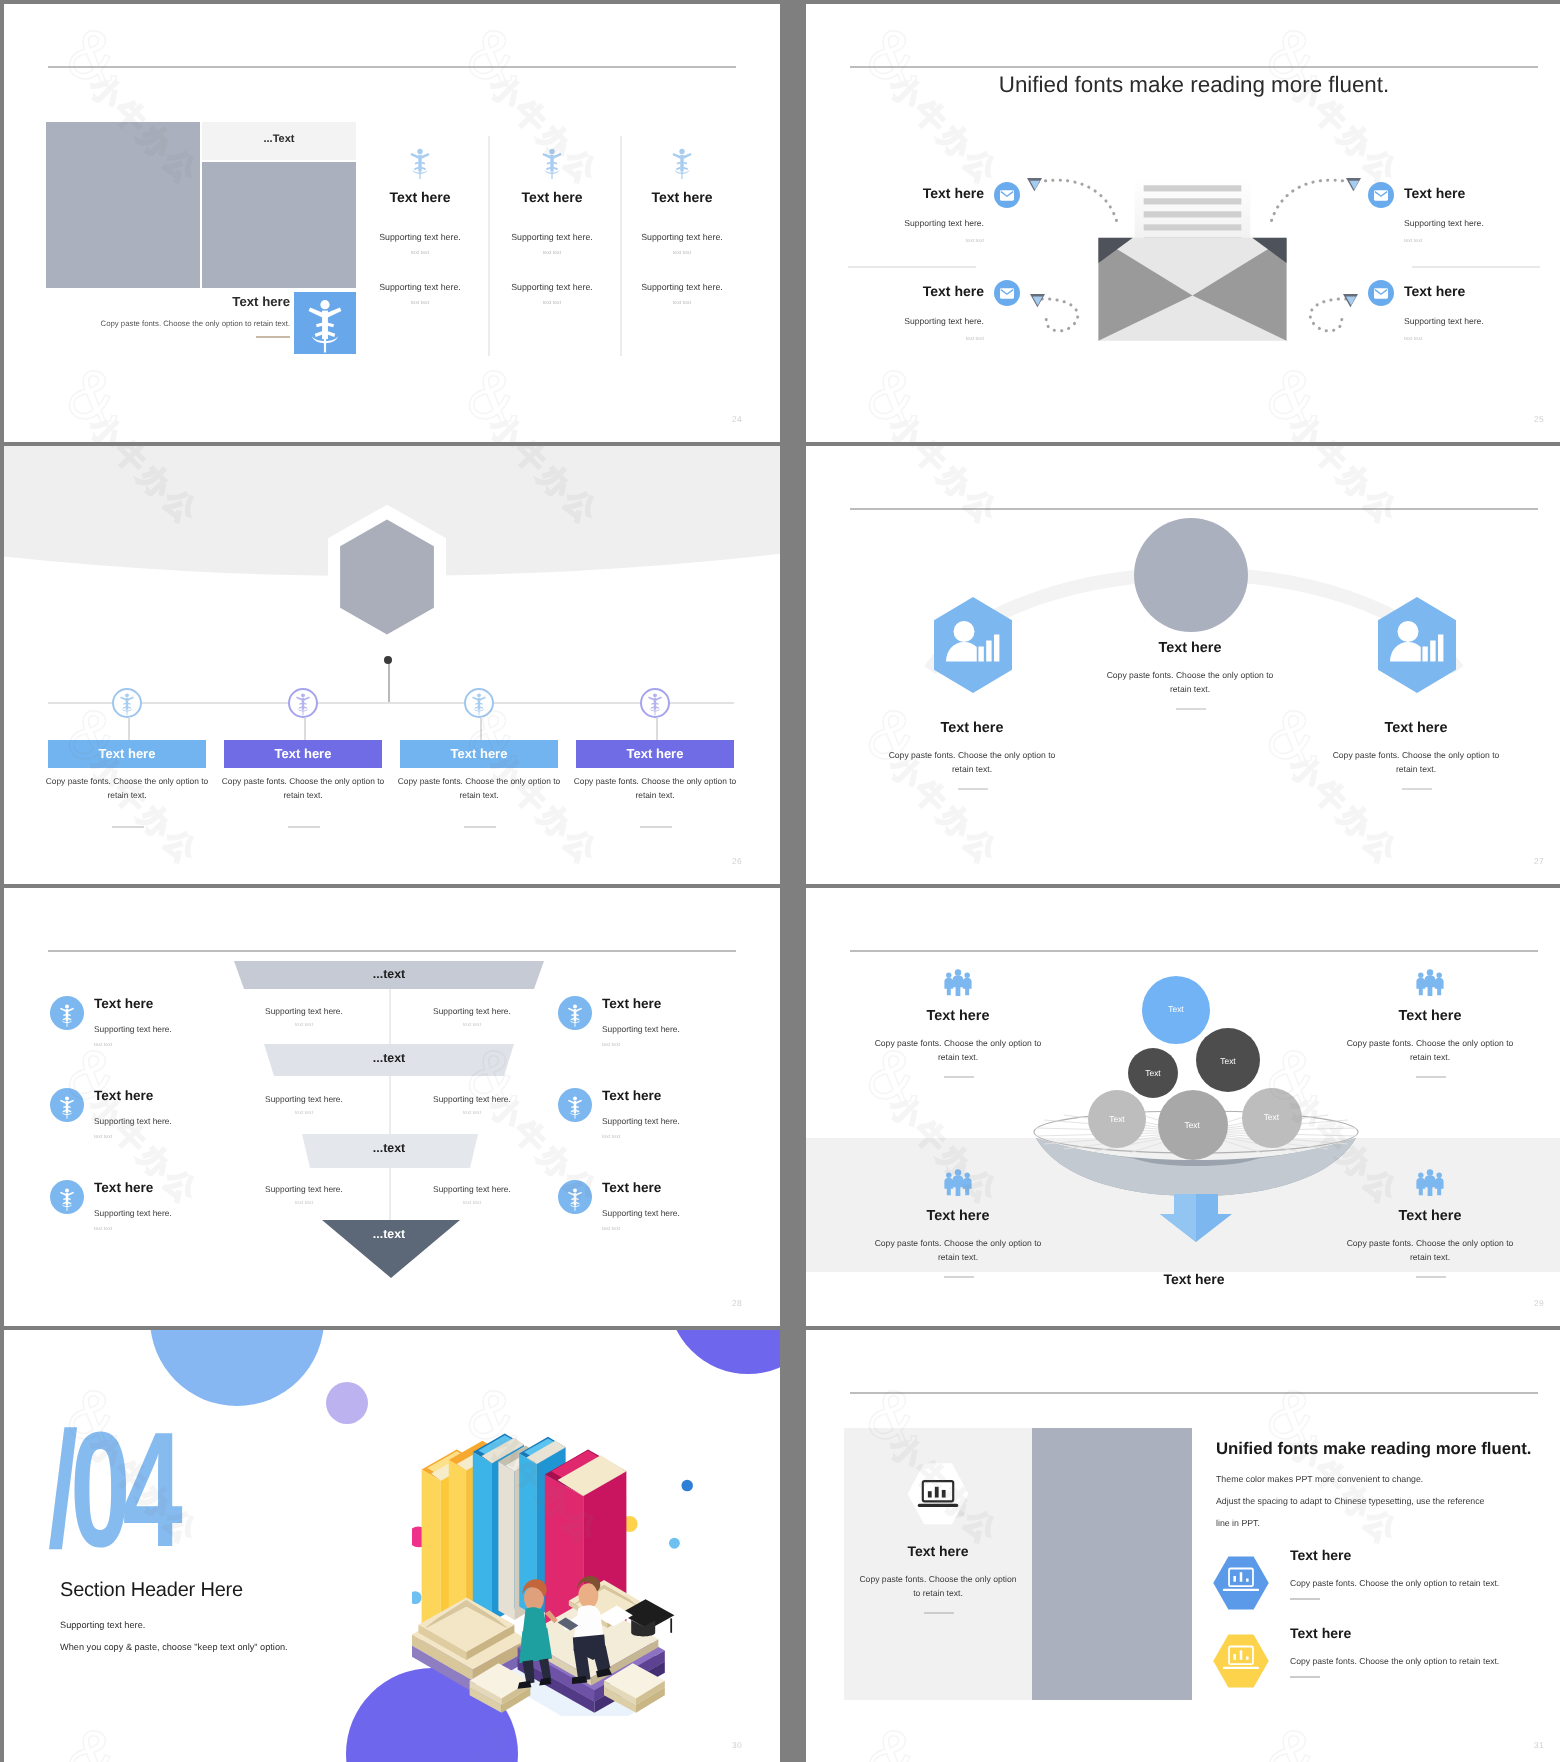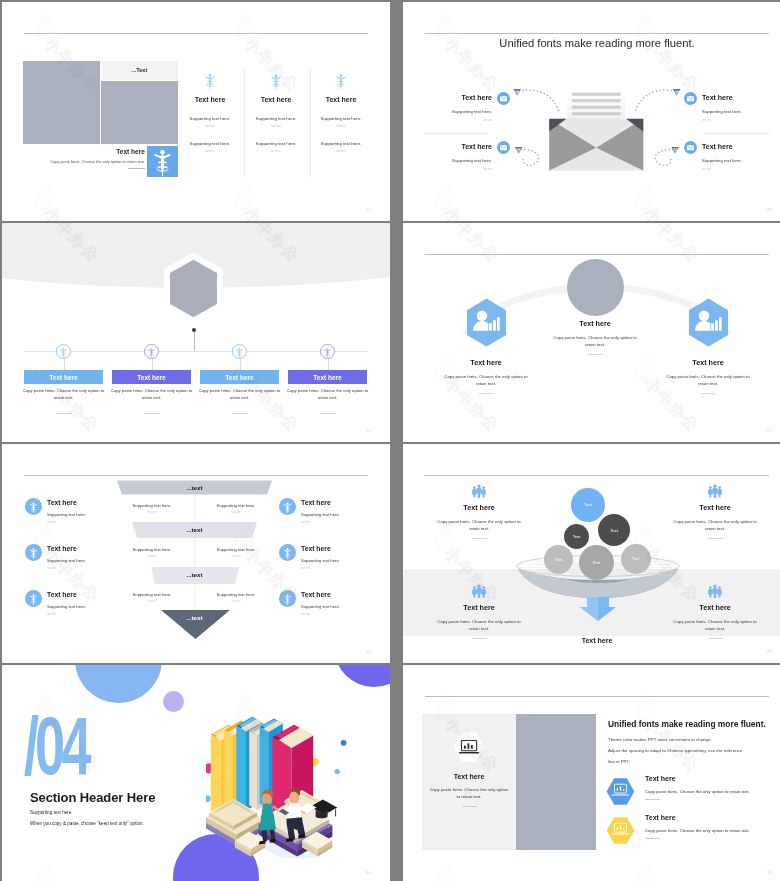--- a/index.html
+++ b/index.html
@@ -124,21 +124,21 @@
 
   
   .s30{overflow:hidden;}
   .s30 .bigcircle{position:absolute;left:73px;top:-49px;width:87px;height:87px;border-radius:50%;background:#86b7f2;}
   .s30 .smcircle{position:absolute;left:161px;top:26px;width:21px;height:21px;border-radius:50%;background:#bcb2f0;}
   .s30 .prcircle{position:absolute;left:170.5px;top:169px;width:86px;height:86px;border-radius:50%;background:#6f66ee;}
   .s30 .trcircle{position:absolute;left:332px;top:-58px;width:80px;height:80px;border-radius:50%;background:#6f66ee;}
   .s30 .num{position:absolute;left:22px;top:40px;font-size:82px;font-weight:bold;color:#86bbf0;
             letter-spacing:-6px;line-height:1;font-family:"Liberation Sans",sans-serif;
             transform:scaleX(0.66);transform-origin:left top;}
-  .s30 .hdr{position:absolute;left:28px;top:125px;font-size:13px;font-weight:bold;color:#1a1a1a;letter-spacing:-0.1px;}
+  .s30 .hdr{position:absolute;left:28px;top:125px;font-size:10px;font-weight:normal;color:#1a1a1a;letter-spacing:-0.1px;}
   .s30 .sb1{position:absolute;left:28px;top:145px;font-size:4.6px;color:#2b2b2b;}
   .s30 .sb2{position:absolute;left:28px;top:156px;font-size:4.6px;color:#2b2b2b;}
   .s30 .illus{position:absolute;left:204px;top:33px;width:152px;height:160px;}
 
   
   .s31 .lcard{position:absolute;left:19px;top:49px;width:94px;height:136px;background:#f1f1f1;}
   .s31 .dcard{position:absolute;left:113px;top:49px;width:80px;height:136px;background:#aab0bd;}
   .s31 .lhex{position:absolute;left:47px;top:64px;width:38px;height:37px;}
   .s31 .lcap{position:absolute;left:19px;top:108px;width:94px;text-align:center;}
   .s31 .lcap .t{font-size:7px;font-weight:bold;color:#1a1a1a;}

